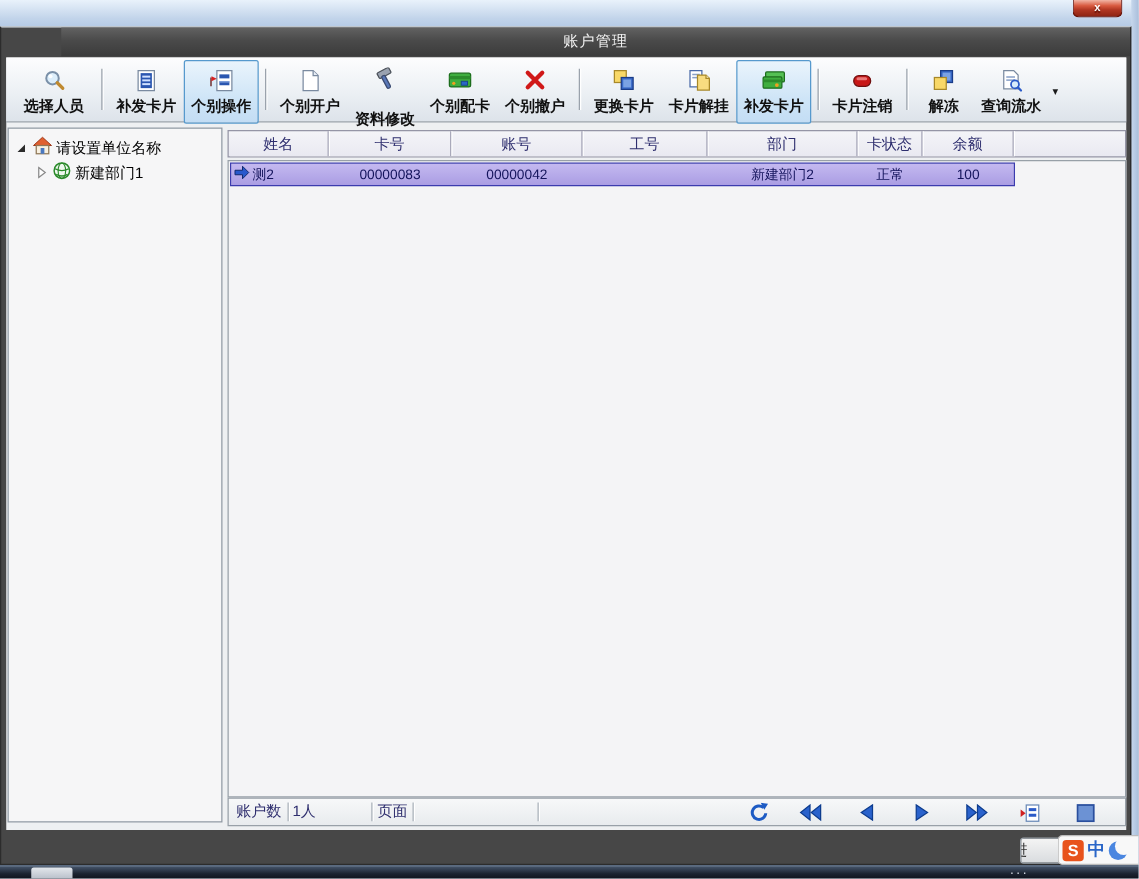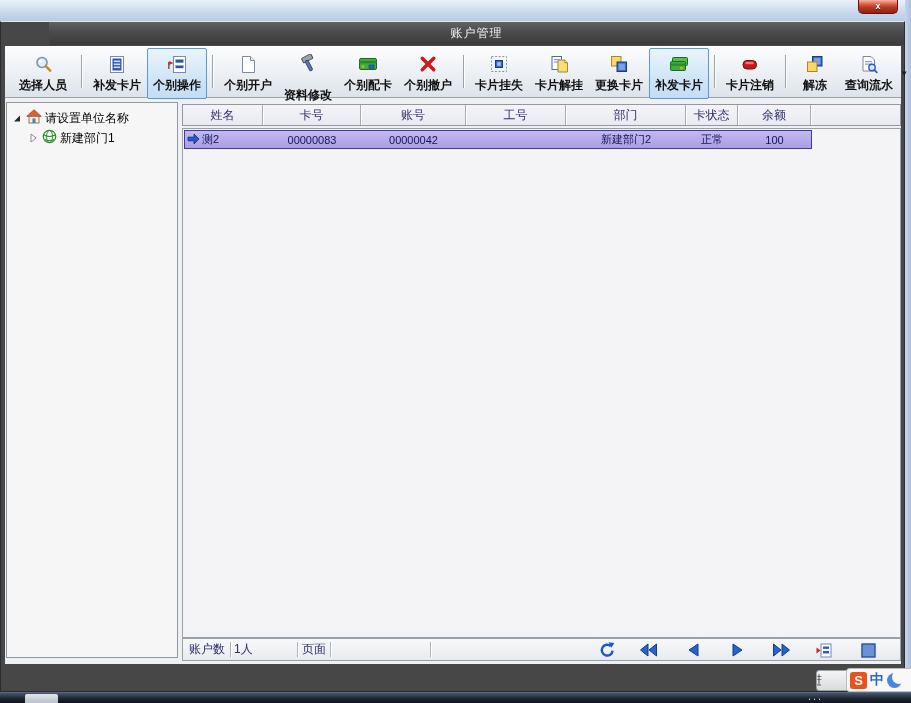--- a/index.html
+++ b/index.html
@@ -171,48 +171,38 @@
                 <svg width="18" height="18">
                   <path d="M3.2 3.2 L14.8 14.8 M14.8 3.2 L3.2 14.8" stroke="#d01818" stroke-width="3.4" stroke-linecap="round"></path>
                 </svg>
               </span>
               <span class="tlabel">个别撤户</span>
             </div>
             <div class="tsep"></div>
             <div class="tbtn" style="width: 58px;">
               <span class="ticon">
                 <svg width="18" height="18">
-                  <rect x="1.5" y="1.5" width="15" height="15" fill="none" stroke="#8a96a8" stroke-dasharray="2 1.6"></rect>
-                  <rect x="5.5" y="5.5" width="7" height="7" fill="#3a6ac8" stroke="#1a3c88"></rect>
-                  <rect x="7.2" y="7.2" width="3.6" height="3.6" fill="#9ec0f0"></rect>
-                </svg>
-              </span>
-              <span class="tlabel">卡片挂失</span>
+                  <rect x="1.5" y="1.5" width="9.5" height="9.5" fill="#f8d868" stroke="#a88828"></rect>
+                  <rect x="7" y="7" width="9.5" height="9.5" fill="#3a6ac8" stroke="#1a3c88"></rect>
+                  <rect x="8.6" y="8.6" width="6.3" height="6.3" fill="#7aa2e4"></rect>
+                </svg>
+              </span>
+              <span class="tlabel">更换卡片</span>
             </div>
             <div class="tbtn" style="width: 58px;">
               <span class="ticon">
                 <svg width="19" height="19">
                   <rect x="2" y="1.5" width="9.5" height="13" fill="#fff" stroke="#4a6aa8"></rect>
                   <rect x="3.8" y="4" width="6" height="1.2" fill="#88a0c8"></rect>
                   <rect x="3.8" y="6.5" width="6" height="1.2" fill="#88a0c8"></rect>
                   <path d="M8 5 h6.8 l2.7 2.7 v9.3 h-9.5 z" fill="#f8dc80" stroke="#a88828"></path>
                   <path d="M14.8 5 v2.7 h2.7" fill="#fdf2c8" stroke="#a88828"></path>
                 </svg>
               </span>
               <span class="tlabel">卡片解挂</span>
-            </div>
-            <div class="tbtn" style="width: 58px;">
-              <span class="ticon">
-                <svg width="18" height="18">
-                  <rect x="1.5" y="1.5" width="9.5" height="9.5" fill="#f8d868" stroke="#a88828"></rect>
-                  <rect x="7" y="7" width="9.5" height="9.5" fill="#3a6ac8" stroke="#1a3c88"></rect>
-                  <rect x="8.6" y="8.6" width="6.3" height="6.3" fill="#7aa2e4"></rect>
-                </svg>
-              </span>
-              <span class="tlabel">更换卡片</span>
             </div>
             <div class="tbtn sel" style="width: 58px; align-items: center;">
               <span class="ticon">
                 <svg width="20" height="17">
                   <rect x="3.5" y="1.5" width="15" height="8" rx="1" fill="#54c054" stroke="#1c6c1c"></rect>
                   <rect x="1.5" y="5.5" width="15" height="9" rx="1" fill="#3fae3f" stroke="#1c6c1c"></rect>
                   <rect x="1.5" y="7.6" width="15" height="2.2" fill="#2c8c2c"></rect>
                   <circle cx="12.5" cy="12" r="1.5" fill="#f0a020"></circle>
                 </svg>
               </span>

